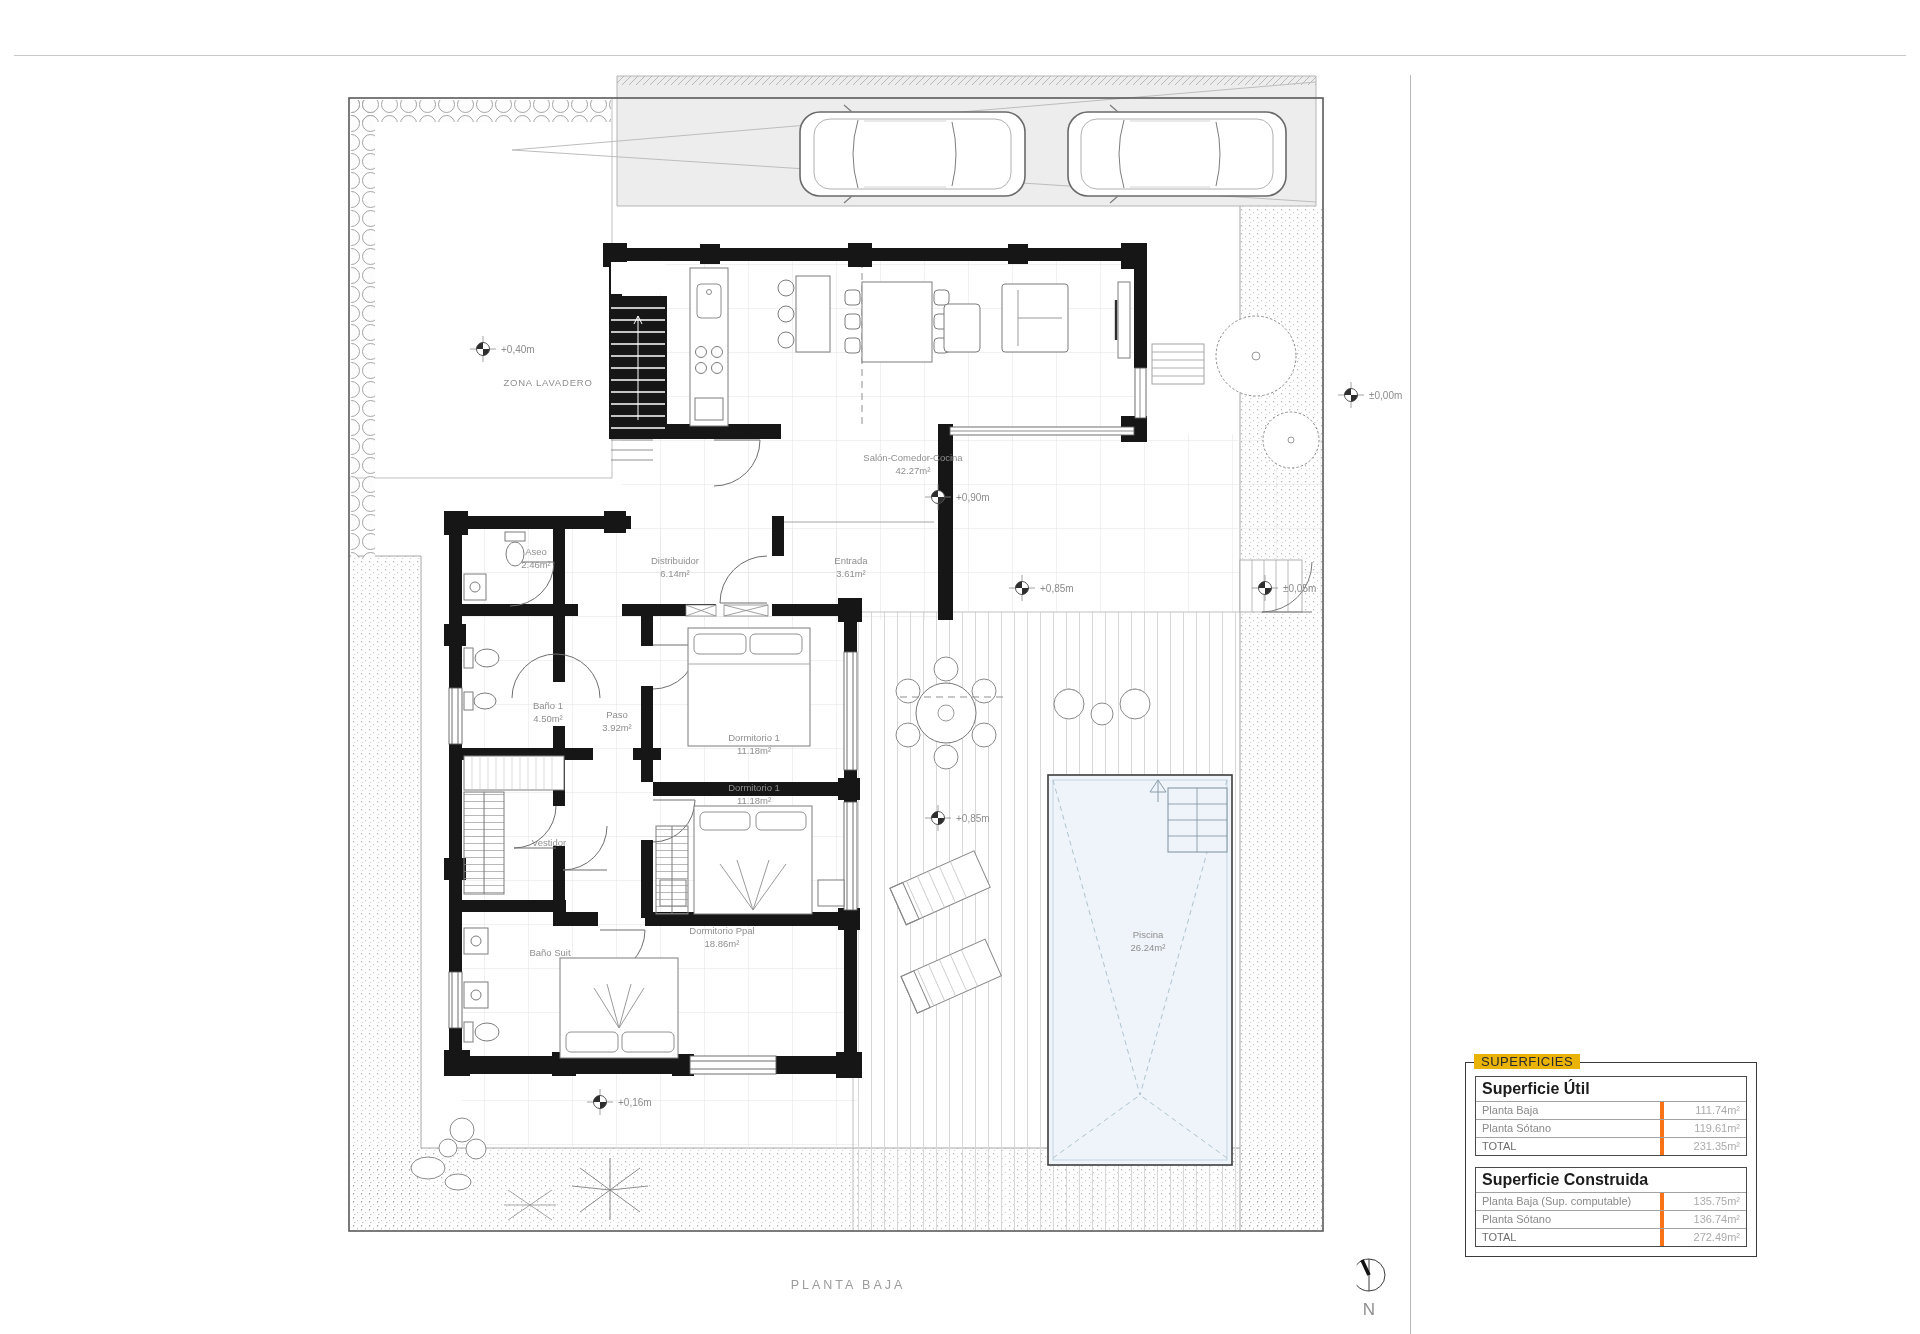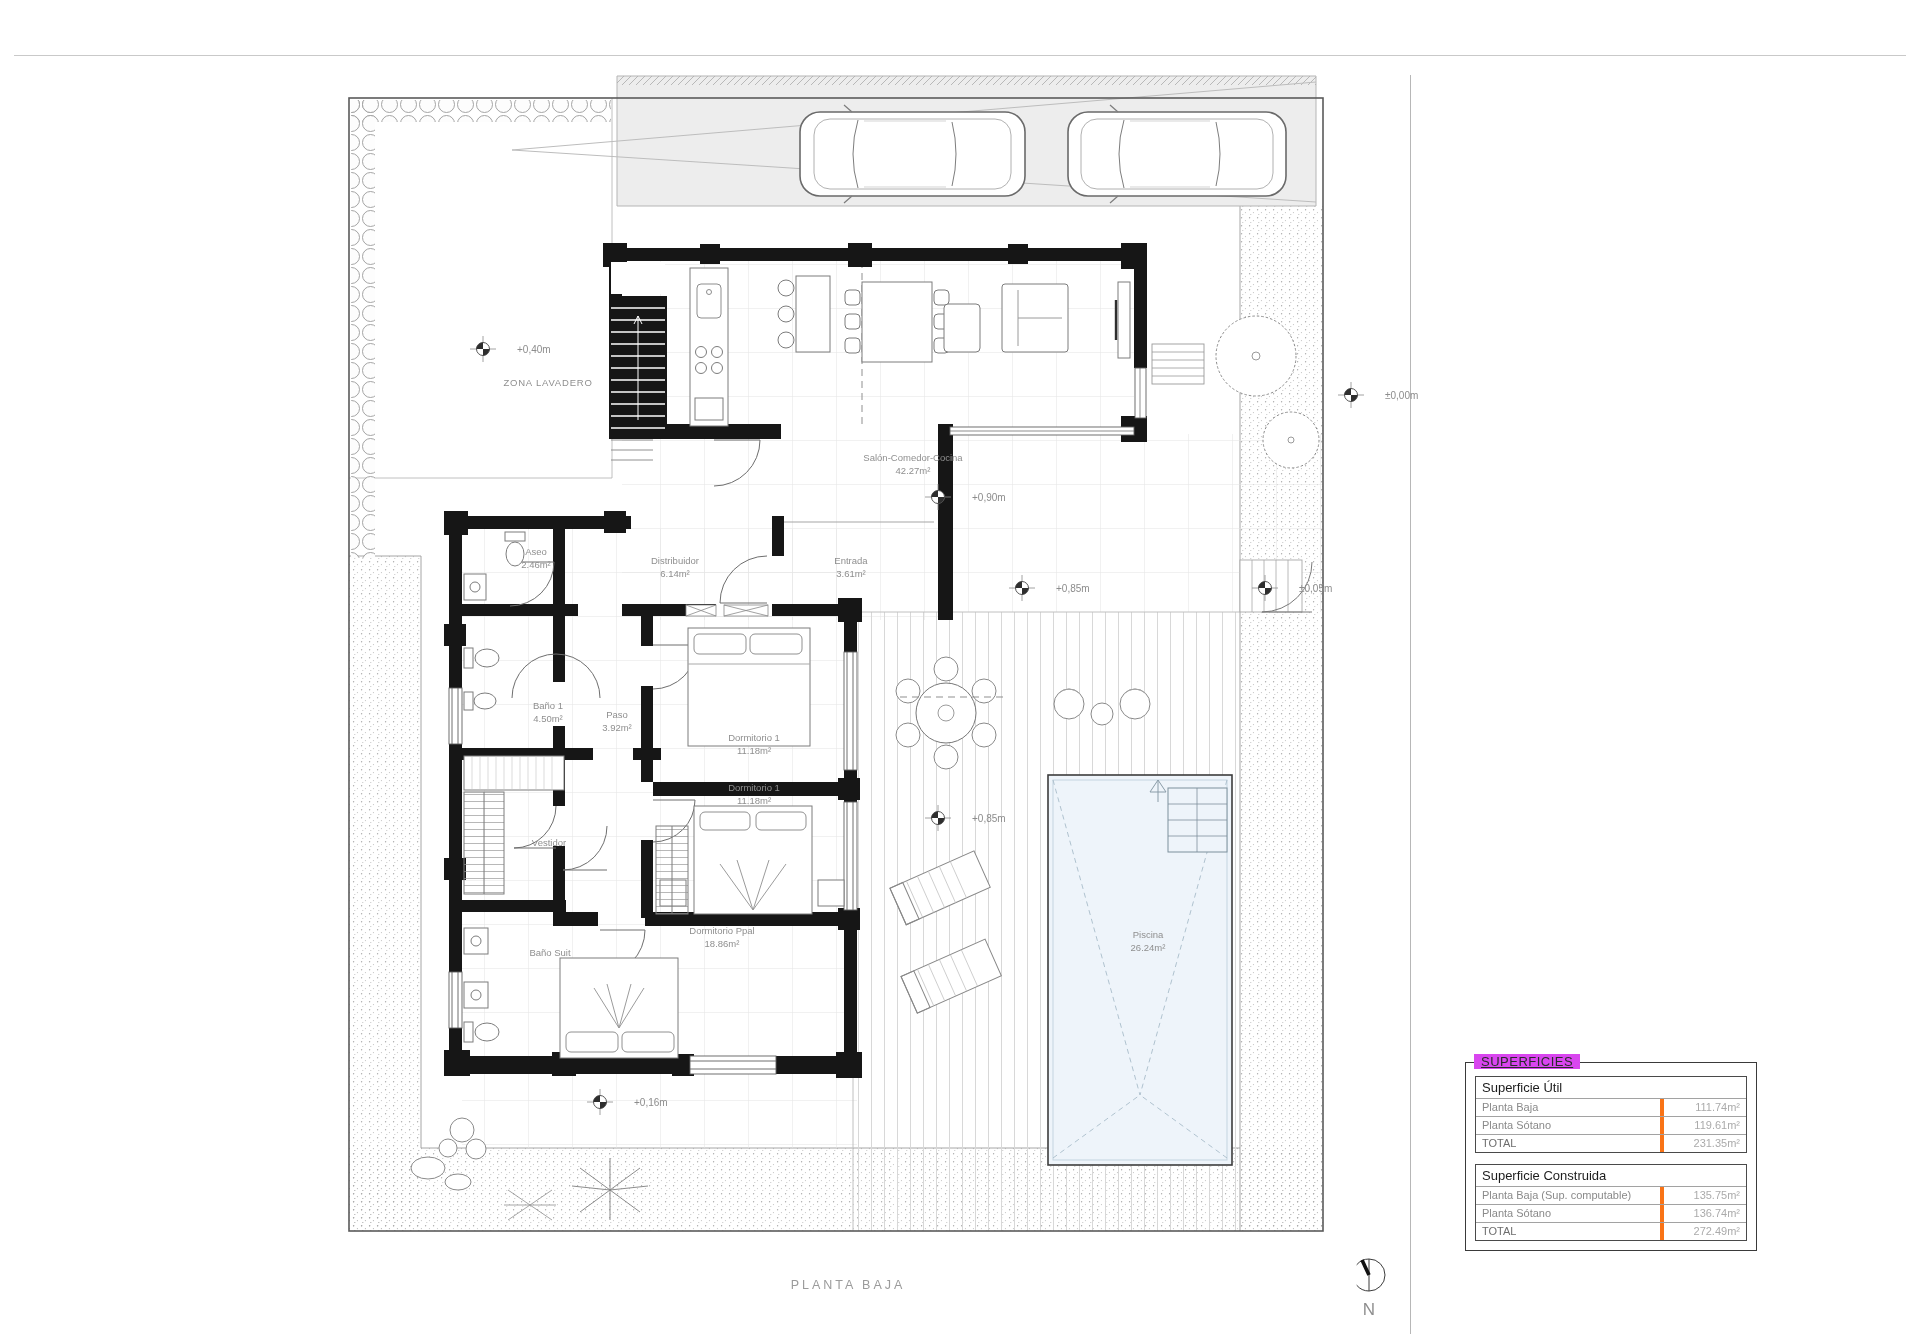--- a/index.html
+++ b/index.html
@@ -5,32 +5,32 @@
   html,body{margin:0;padding:0;background:#fff;}
   .page{position:relative;width:1920px;height:1334px;background:#fff;overflow:hidden;
         font-family:"Liberation Sans",sans-serif;}
   svg.plan{position:absolute;left:0;top:0;}
   .hline{position:absolute;left:14px;right:14px;top:55px;border-top:1px solid #c9c9c9;}
   .vline{position:absolute;left:1410px;top:75px;width:1px;height:1259px;background:#b7b7b7;}
   .room-label{position:absolute;transform:translateX(-50%);text-align:center;
               font-size:9.5px;line-height:13px;color:#8f8f8f;white-space:nowrap;}
   .room-label span{display:block;margin-left:40px;}
   .zone-label{letter-spacing:.8px;}
-  .lvl{position:absolute;display:flex;align-items:center;gap:21px;font-size:10px;
+  .lvl{position:absolute;display:flex;align-items:center;gap:5px;font-size:10px;
        color:#8c8c8c;white-space:nowrap;}
   .drawing-title{position:absolute;left:848px;top:1278px;transform:translateX(-50%);
                  font-size:12.5px;letter-spacing:3px;color:#9b9b9b;}
   .summary{position:absolute;left:1465px;top:1062px;width:272px;border:1.4px solid #3a3a3a;
            background:#fff;padding:13px 9px 9px;}
-  .summary-title{position:absolute;top:-9px;left:8px;background:#d946ef;padding:0 7px;
-                 font-size:13px;color:#2a2a2a;letter-spacing:.5px;text-decoration:underline;}
+  .summary-title{position:absolute;top:-9px;left:8px;background:#eab308;padding:0 7px;
+                 font-size:13px;color:#2a2a2a;letter-spacing:.5px;}
   .summary-title:before{content:"";display:inline-block;width:0;}
   .sec{border:1px solid #4a4a4a;margin-bottom:11px;}
   .sec:last-child{margin-bottom:0;}
-  .sec-h{font-size:13px;font-weight:normal;color:#1c1c1c;padding:3px 6px;}
+  .sec-h{font-size:16px;font-weight:bold;color:#1c1c1c;padding:3px 6px;}
   .srow{display:flex;border-top:1px solid #a2a2a2;font-size:11px;line-height:15px;}
   .srow .rl{flex:1;padding:1px 6px;color:#8a8a8a;}
   .srow .rv{width:70px;border-left:4px solid #f97316;text-align:right;padding:1px 6px;color:#ababab;}
   .srow.total .rl{color:#6d6d6d;}
   .north-svg{position:absolute;left:1347px;top:1253px;}
   .north-n{position:absolute;left:1369px;top:1300px;transform:translateX(-50%);
            font-size:17px;color:#8f8f8f;}
 </style>
 </head>
 <body>

